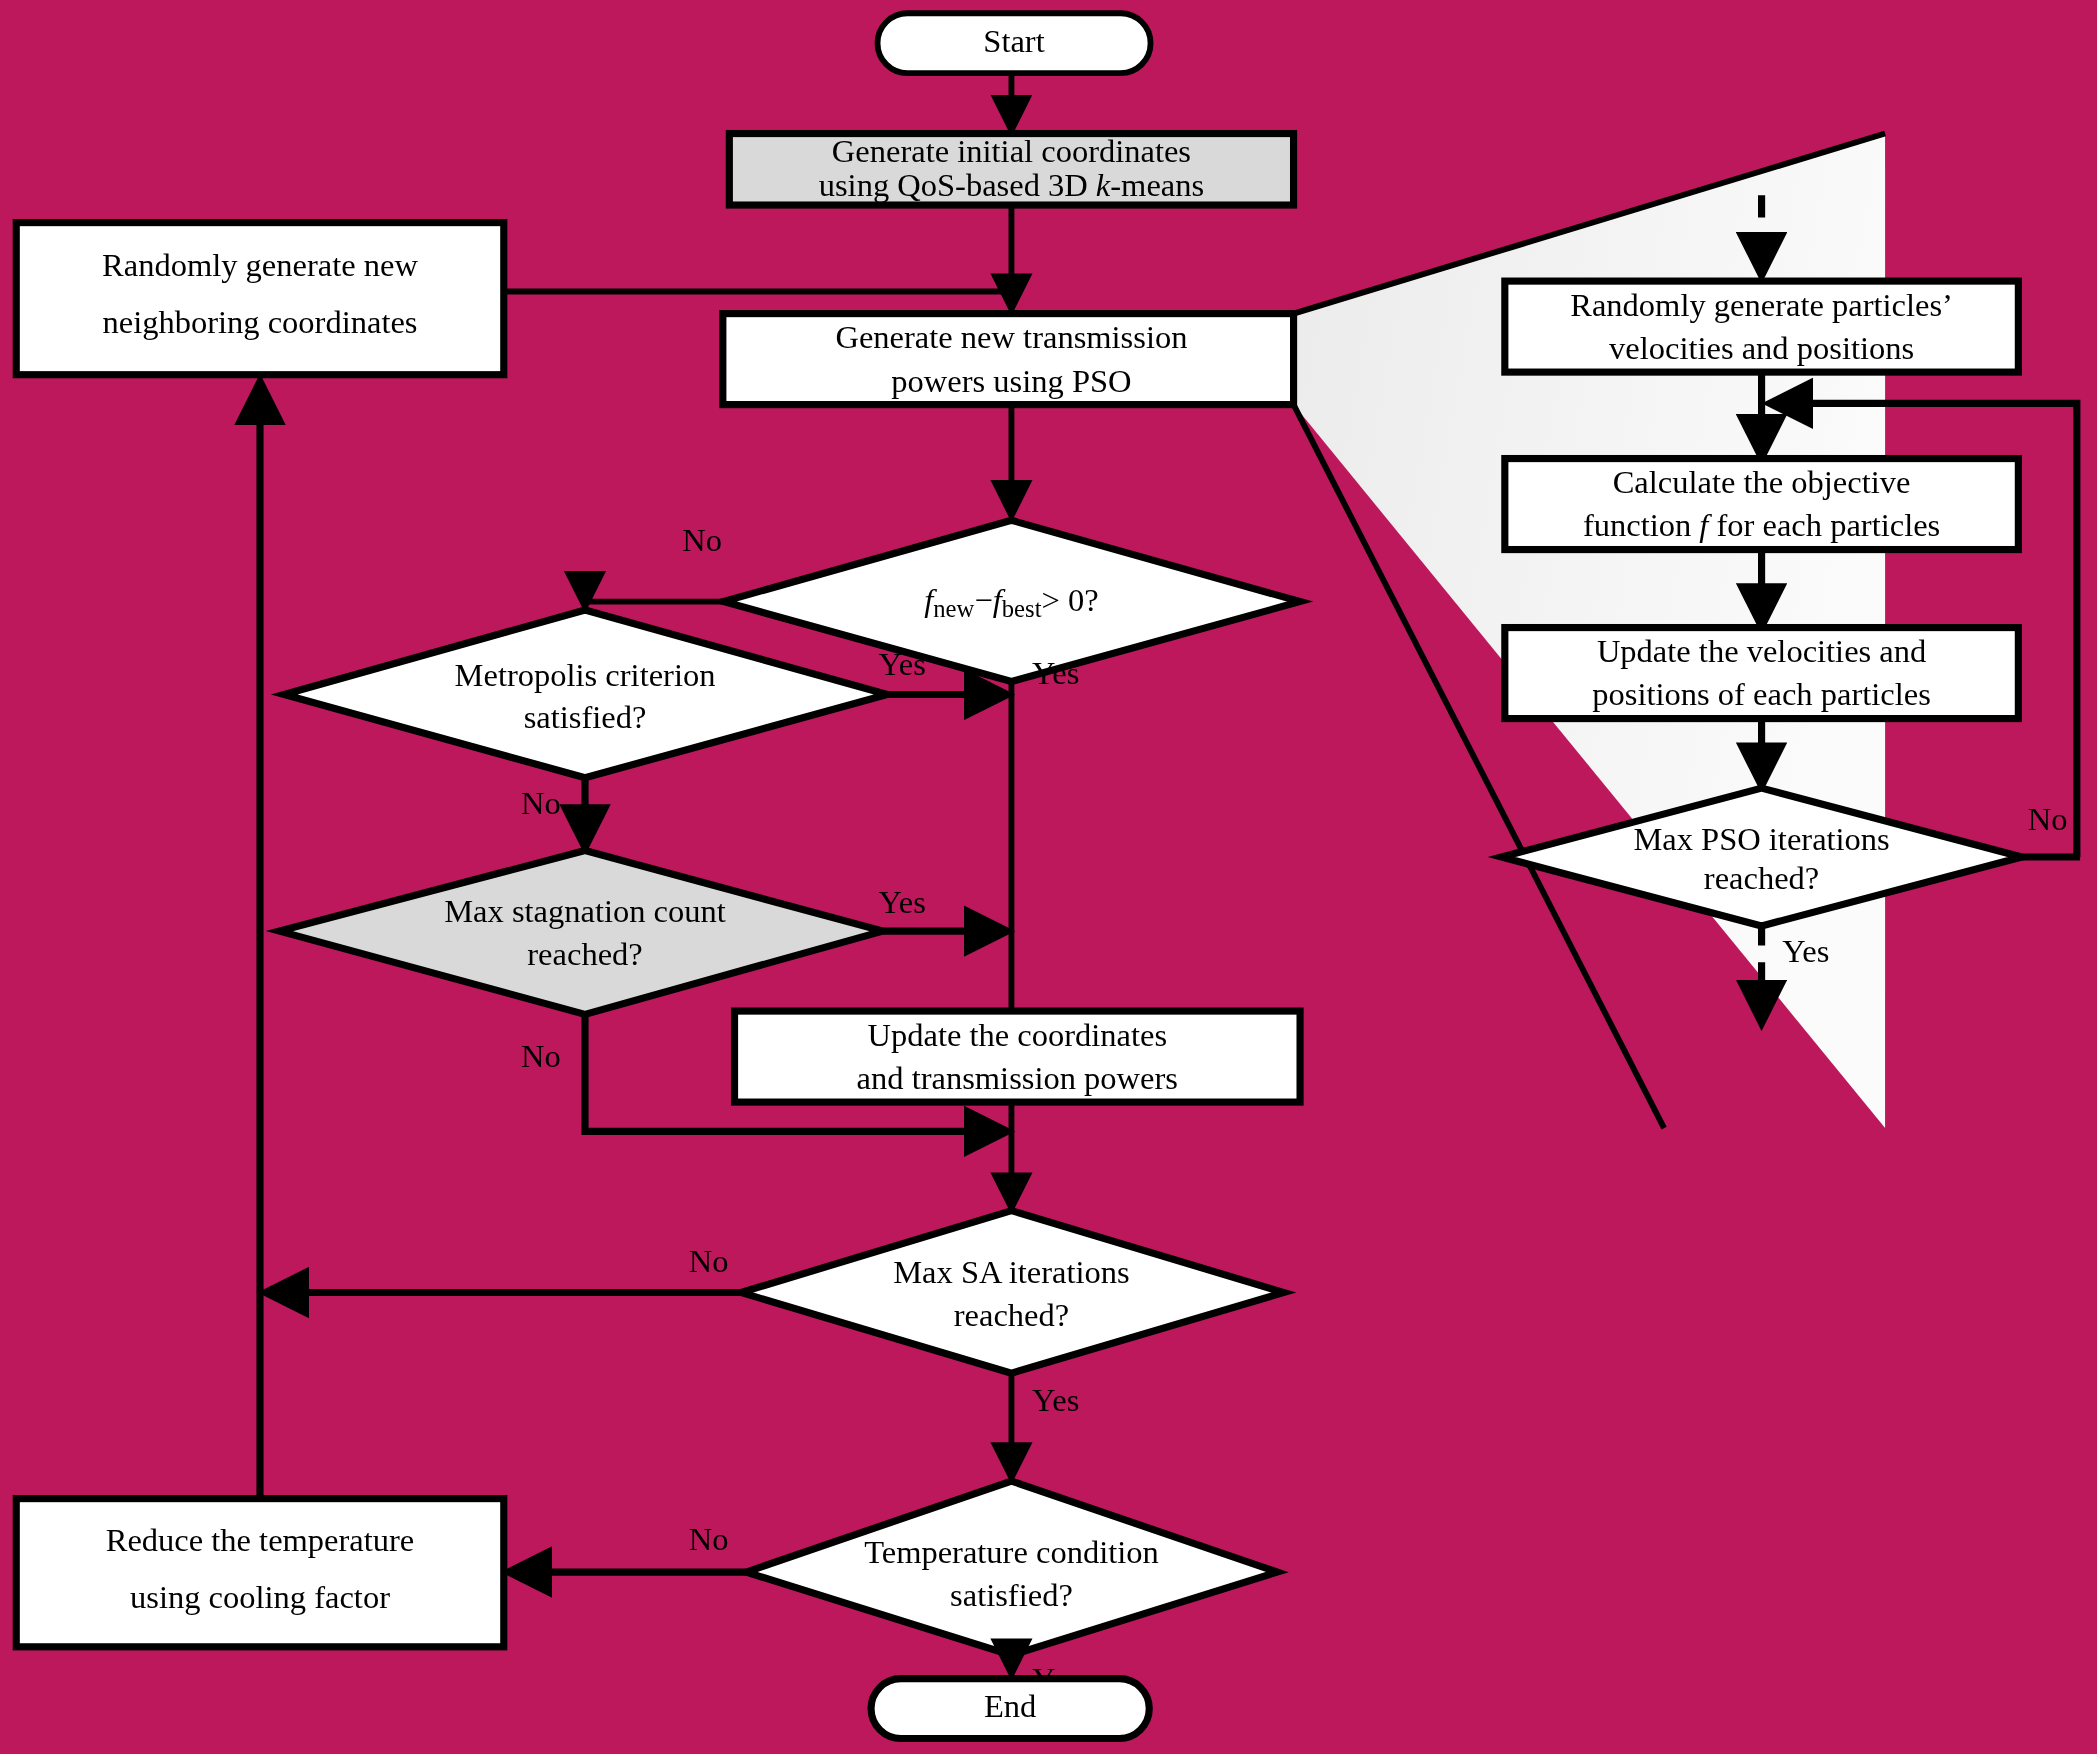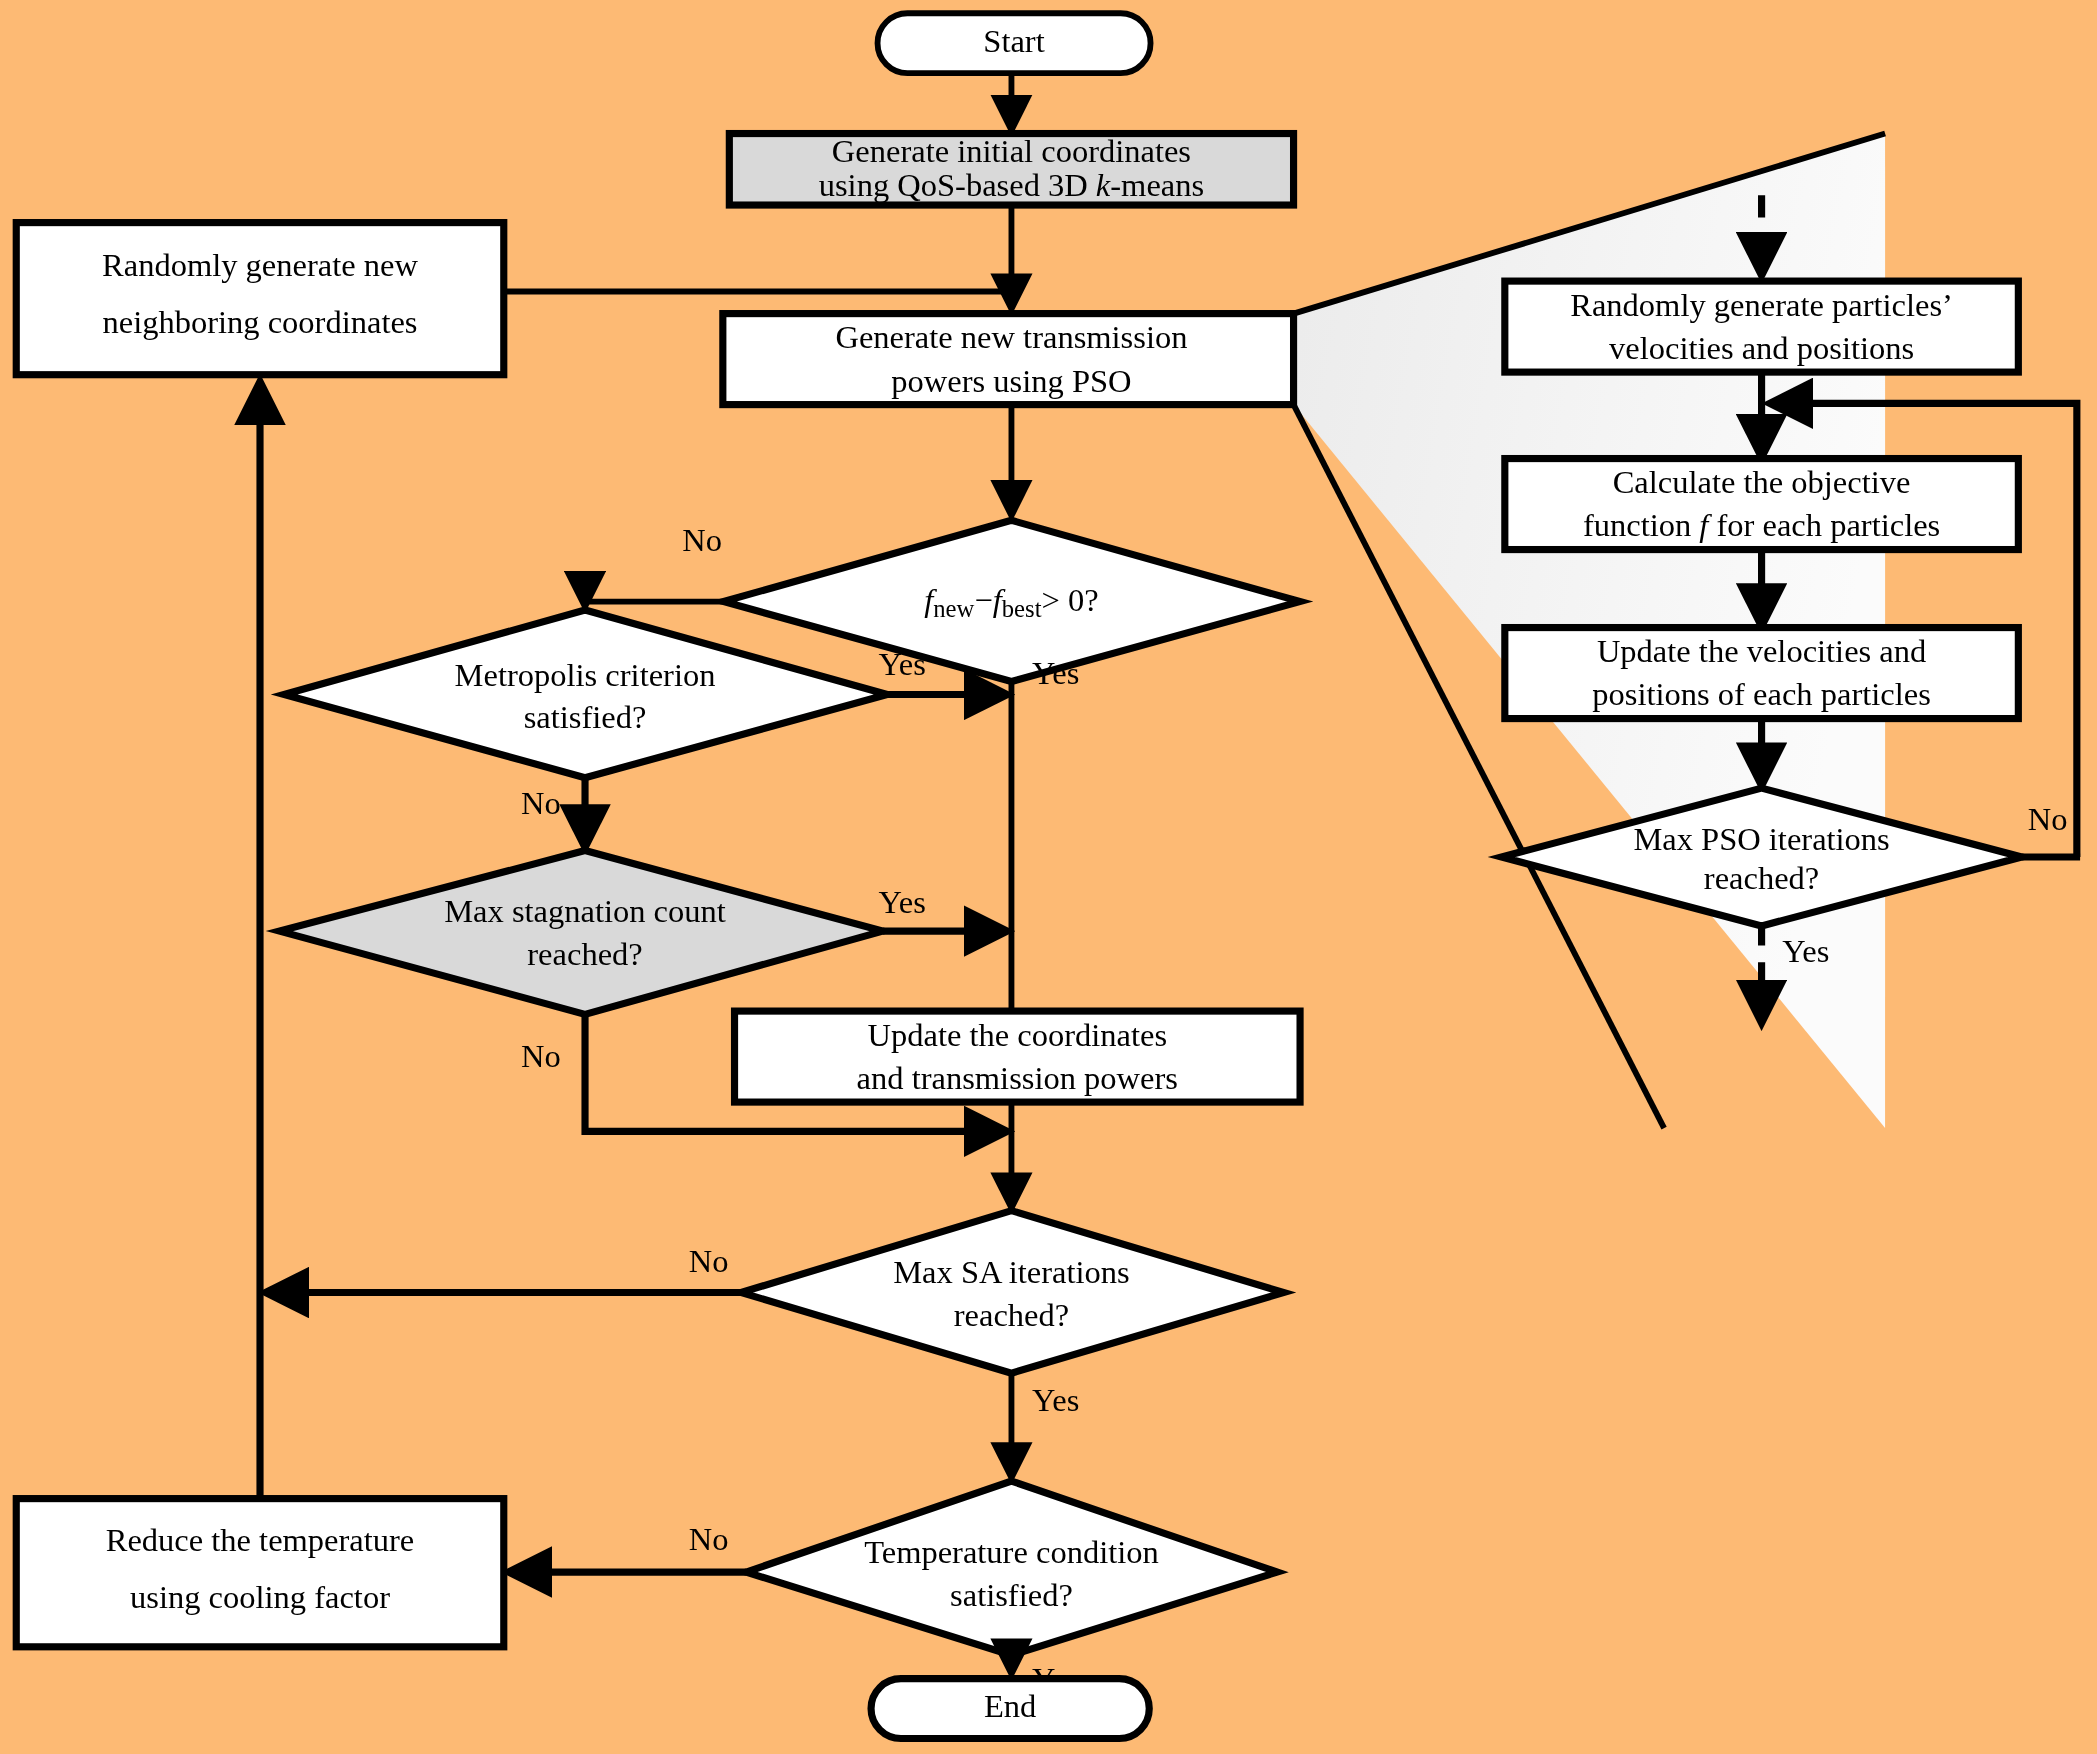--- a/index.html
+++ b/index.html
@@ -1,17 +1,17 @@
 <!DOCTYPE html>
 <html style="font-size:10.4px"><head>
 <meta charset="utf-8">
 <style>
   html,body{margin:0;padding:0;background:#ffffff;}
   body{font-family:"Liberation Serif", serif;}
-  #stage{position:relative;width:2097px;height:1755px;background:#fdba74;overflow:hidden;}
+  #stage{position:relative;width:2097px;height:1755px;background:#be185d;overflow:hidden;}
   svg{display:block;}
   .nodetext{font-family:"Liberation Serif", serif;font-size:50px;fill:#000;text-anchor:middle;dominant-baseline:middle;}
   .edgelabel{font-family:"Liberation Serif", serif;font-size:50px;fill:#000;text-anchor:middle;dominant-baseline:middle;}
   .mathit{font-style:italic;}
   .sub{font-size:38px;}
 </style>
 </head>
 <body>
 
 <div id="stage">

